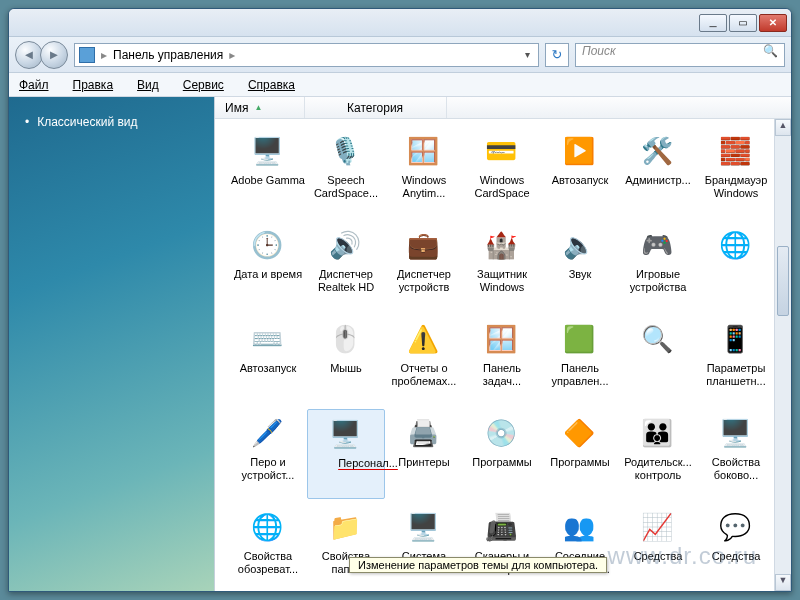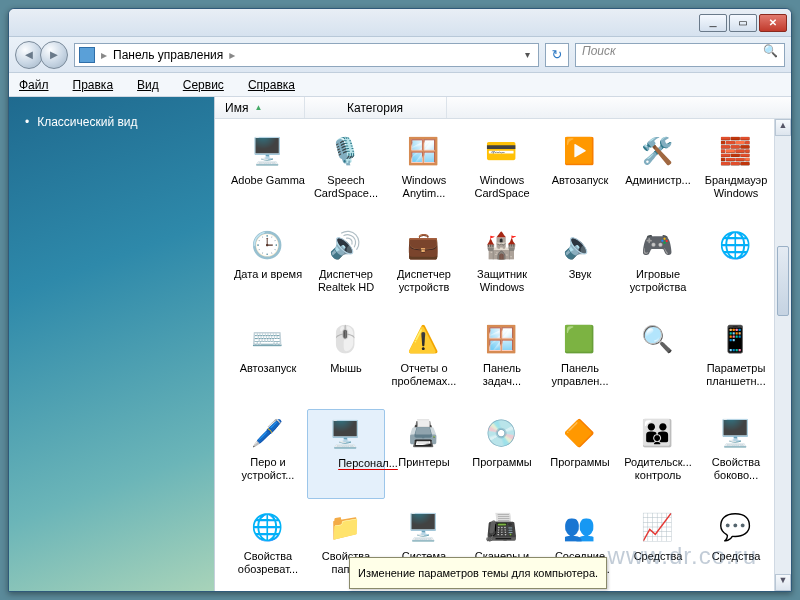--- a/index.html
+++ b/index.html
@@ -109,21 +109,21 @@
   width:44px; height:40px; margin-bottom:3px;
   display:flex; align-items:center; justify-content:center; font-size:26px;
 }
 .item .lbl { line-height:1.15; max-height:28px; overflow:hidden; padding:0 2px;}
 .item.selected { background:#e4f0fb; border:1px solid #9cc6ea; border-radius:2px;}
 .item.selected .lbl { text-decoration: underline; text-decoration-color: #d00; text-underline-offset:2px;margin-left:44px;}
 
 
 .tooltip {
   position:absolute; left:340px; top:460px;
-  background:#ffffe8; border:1px solid #8a8a6a; padding:9px 8px; font-size:11px;
+  background:#ffffe8; border:1px solid #8a8a6a; padding:1px 8px; font-size:11px;
   box-shadow:1px 1px 3px rgba(0,0,0,.25);
 }
 
 
 .scroll { width:17px; background:#eef2f6; border-left:1px solid #d0d9e3; display:flex; flex-direction:column;}
 .scroll .btn { height:17px; background:linear-gradient(#f6f9fc,#dde5ee); border:1px solid #b8c6d4; font-size:9px; text-align:center; color:#556;}
 .scroll .track { flex:1; background:#e7edf3; position:relative;}
 .scroll .thumb { position:absolute; left:2px; right:2px; top:110px; height:70px; background:linear-gradient(#e4ebf3,#c5d3e2); border:1px solid #9ab0c6; border-radius:2px;}
 
 .contentrow { flex:1; display:flex; min-height:0;}

